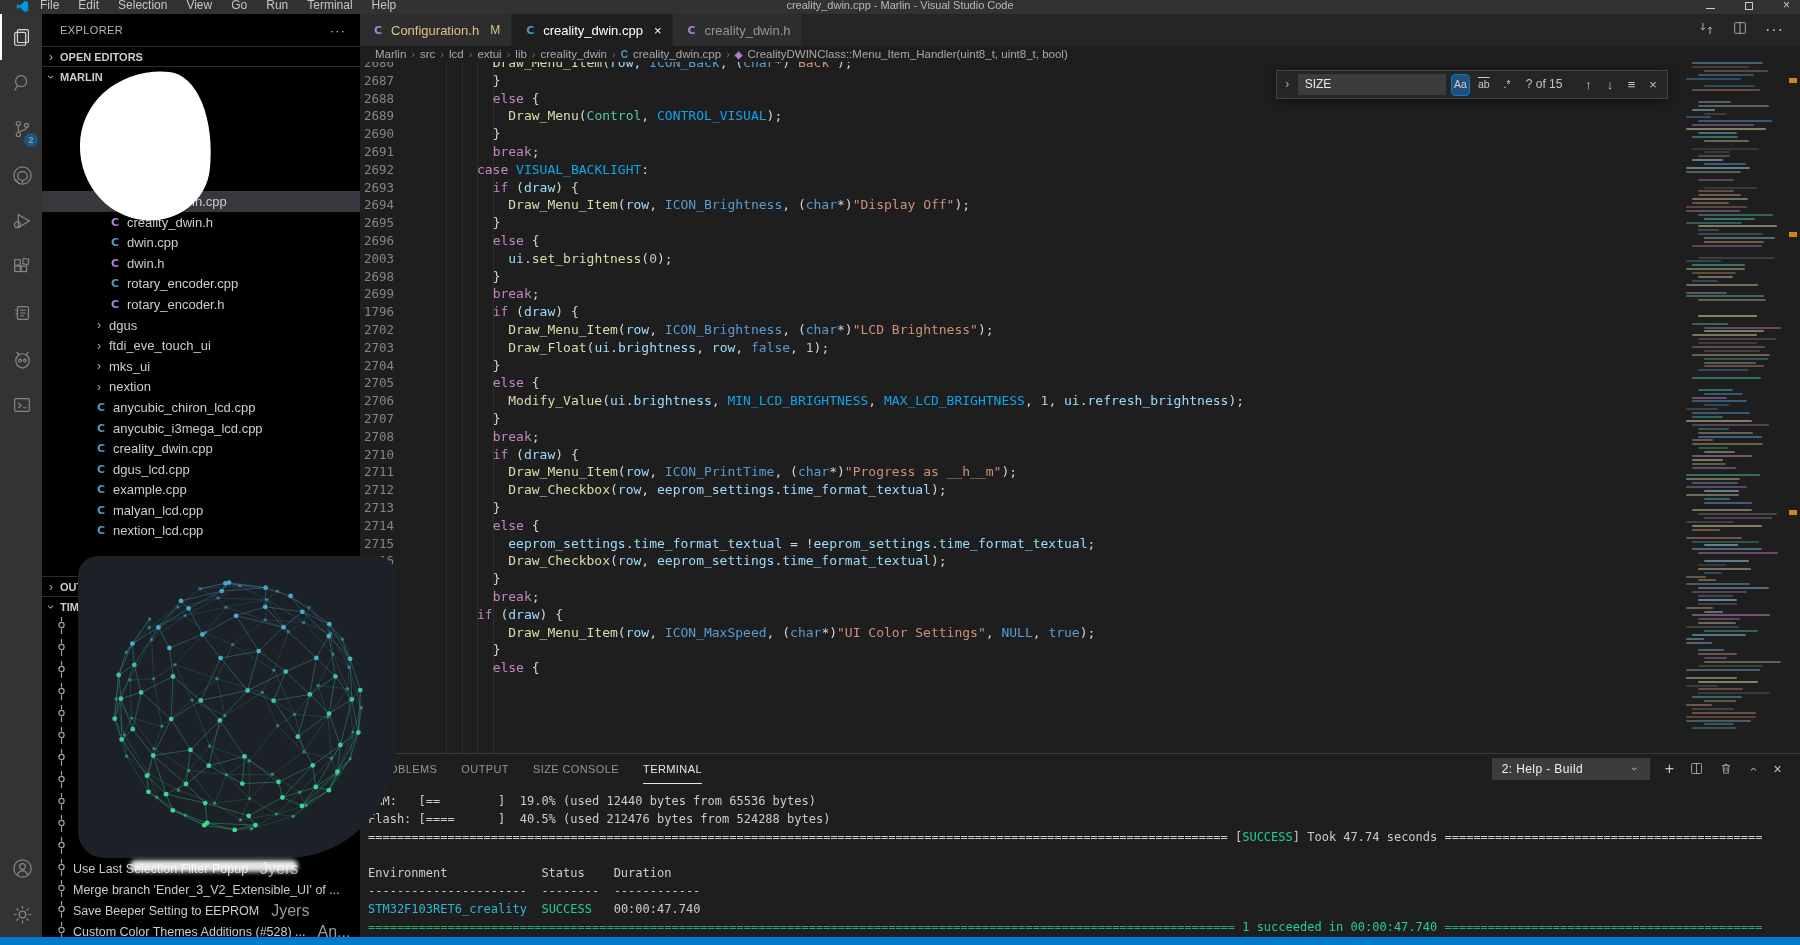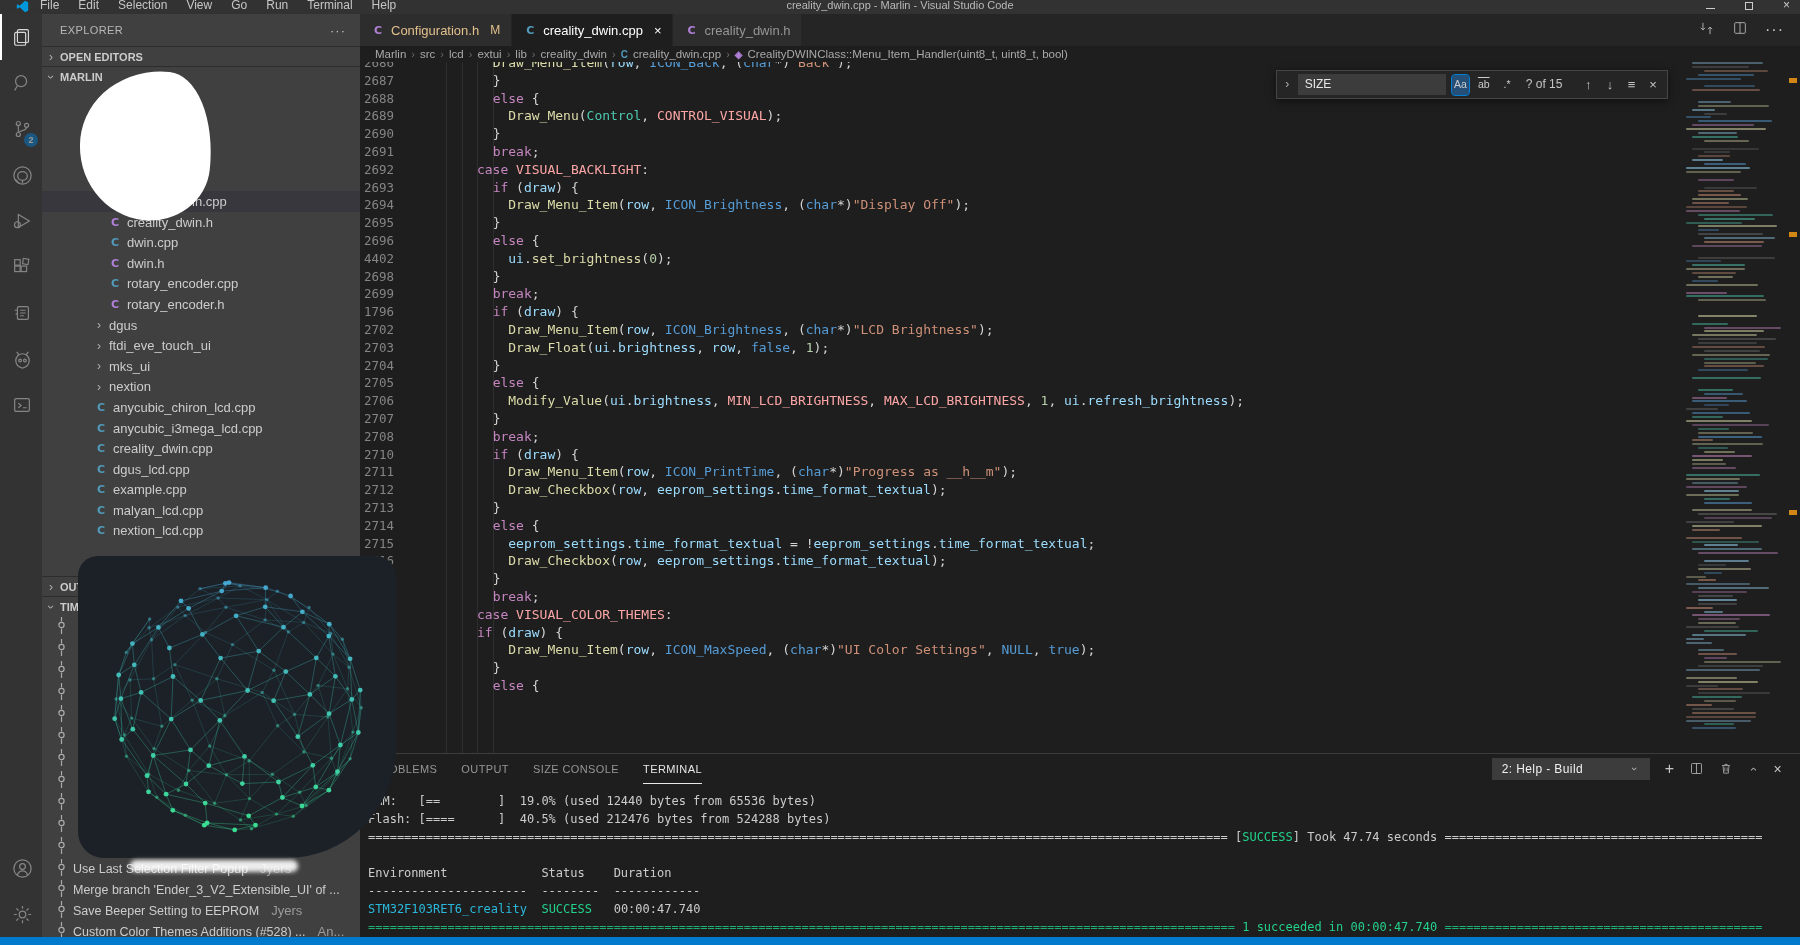--- a/index.html
+++ b/index.html
@@ -24,37 +24,37 @@
   
   .activitybar{width:42px;background:#333333;display:flex;flex-direction:column;align-items:center;flex:none;z-index:2}
   .ab{width:42px;height:46px;display:flex;align-items:center;justify-content:center;opacity:.5;position:relative;border-left:2px solid transparent}
   .ab.active{opacity:1;border-left:2px solid #fff}
   .ab svg{stroke:#d7d7d7;fill:none;stroke-width:1.3}
   .badge{position:absolute;bottom:5px;right:4px;background:#007acc;color:#fff;border-radius:50%;
     width:14px;height:14px;font-size:9px;display:flex;align-items:center;justify-content:center;font-weight:bold}
   .ab-spacer{flex:1}
 
   
-  .sidebar{width:318px;background:#404040;flex:none;position:relative;overflow:hidden;font-size:13px}
+  .sidebar{width:318px;background:#000000;flex:none;position:relative;overflow:hidden;font-size:13px}
   .sb-title{height:32px;display:flex;align-items:center;justify-content:space-between;
     padding:0 14px 0 18px;font-size:11px;letter-spacing:.4px;color:#b8b8b8}
   .sb-more{color:#c5c5c5;font-size:13px;letter-spacing:1px}
   .sb-sec{height:20px;display:flex;align-items:center;gap:4px;font-size:11px;font-weight:bold;color:#cccccc;padding-left:4px;border-top:1px solid #2d2d30}
   .chev{display:inline-block;color:#b0b0b0;font-weight:normal;font-size:12px;width:10px;text-align:center}
   .chev.down{transform:rotate(90deg)}
   .tree{position:relative}
   .tree-spacer{height:64px}
   .trow{height:20.6px;display:flex;align-items:center;gap:5px;white-space:nowrap;color:#cccccc}
   .trow.selected{background:#37373d}
   .fi{width:14px;text-align:center;font-weight:bold;font-size:11px;flex:none;font-family:"DejaVu Sans",sans-serif}
   .fi.cpp{color:#519aba}.fi.h{color:#b180d7}
   .sb-gap{height:35px}
   .tl-row{height:22px;display:flex;align-items:center;gap:7px;padding-left:15px;white-space:nowrap;overflow:hidden}
   .tl-row.labeled{height:21px;font-size:12.5px}
-  .tl-author{color:#9b9b9b;font-size:13px;margin-left:5px}
+  .tl-author{color:#9b9b9b;font-size:16px;margin-left:5px}
   .commit-ic{flex:none}
   .commit-ic svg{stroke:#bdbdbd;fill:none;stroke-width:1.2;opacity:.85}
 
   
   .editor-col{flex:1;display:flex;flex-direction:column;min-width:0;position:relative}
   .tabbar{height:32px;background:#252526;display:flex;align-items:stretch}
   .tab{display:flex;align-items:center;gap:6px;padding:0 11px;font-size:13px;background:#2d2d2d;
     color:#969696;border-right:1px solid #252526;white-space:nowrap}
   .tab.active{background:#1e1e1e;color:#ffffff}
   .tab .close{font-size:13px;margin-left:5px;color:inherit}
@@ -70,21 +70,21 @@
   .bc-ic.cpp{color:#519aba}.bc-ic.method{color:#b180d7}
 
   .editor{flex:1;position:relative;overflow:hidden;background:#1e1e1e;
     font-family:"DejaVu Sans Mono",monospace;font-size:13px;line-height:17.8px}
   .code-scroll{position:absolute;left:0;top:-8px;right:120px;bottom:0;overflow:hidden}
   .cline{display:flex;height:17.8px;white-space:pre}
   .ln{width:34px;flex:none;text-align:right;color:#858585;font-size:12.5px}
   .lc{margin-left:36px}
   .guide{position:absolute;top:0;bottom:0;width:1px;background:#3c3c3c;opacity:.55}
   .c-kwp{color:#c586c0}.c-kwb{color:#569cd6}.c-str{color:#ce9178}.c-num{color:#b5cea8}
-  .c-fn{color:#dcdcaa}.c-const{color:#fca5a5}.c-icn{color:#569cd6}.c-type{color:#4ec9b0}
+  .c-fn{color:#dcdcaa}.c-const{color:#0ea5e9}.c-icn{color:#569cd6}.c-type{color:#4ec9b0}
   .c-var{color:#9cdcfe}.c-pun{color:#d4d4d4}
 
   
   .find{position:absolute;top:8px;right:132px;width:392px;height:29px;background:#252526;
     border:1px solid #454545;box-shadow:0 2px 8px rgba(0,0,0,.5);display:flex;align-items:center;
     z-index:6;font-size:12px;font-family:"Liberation Sans",sans-serif;padding:0 6px;gap:6px}
   .find-input{flex:none;width:148px;height:21px;background:#3c3c3c;color:#e8e8e8;display:flex;
     align-items:center;padding-left:7px;font-size:12px}
   .opt{width:20px;height:20px;display:flex;align-items:center;justify-content:center;border-radius:3px;
     font-size:10.5px;color:#cccccc}
@@ -509,41 +509,40 @@
           <div class="cline"><span class="ln">2687</span><span class="lc">        <span class="c-pun">}</span></span></div>
           <div class="cline"><span class="ln">2688</span><span class="lc">        <span class="c-kwp">else</span> <span class="c-pun">{</span></span></div>
           <div class="cline"><span class="ln">2689</span><span class="lc">          <span class="c-fn">Draw_Menu</span><span class="c-pun">(</span><span class="c-type">Control</span><span class="c-pun">,</span> <span class="c-const">CONTROL_VISUAL</span><span class="c-pun">);</span></span></div>
           <div class="cline"><span class="ln">2690</span><span class="lc">        <span class="c-pun">}</span></span></div>
           <div class="cline"><span class="ln">2691</span><span class="lc">        <span class="c-kwp">break</span><span class="c-pun">;</span></span></div>
           <div class="cline"><span class="ln">2692</span><span class="lc">      <span class="c-kwp">case</span> <span class="c-const">VISUAL_BACKLIGHT</span><span class="c-pun">:</span></span></div>
           <div class="cline"><span class="ln">2693</span><span class="lc">        <span class="c-kwp">if</span> <span class="c-pun">(</span><span class="c-var">draw</span><span class="c-pun">)</span> <span class="c-pun">{</span></span></div>
           <div class="cline"><span class="ln">2694</span><span class="lc">          <span class="c-fn">Draw_Menu_Item</span><span class="c-pun">(</span><span class="c-var">row</span><span class="c-pun">,</span> <span class="c-icn">ICON_Brightness</span><span class="c-pun">,</span> <span class="c-pun">(</span><span class="c-kwb">char</span><span class="c-pun">*)</span><span class="c-str">"Display Off"</span><span class="c-pun">);</span></span></div>
           <div class="cline"><span class="ln">2695</span><span class="lc">        <span class="c-pun">}</span></span></div>
           <div class="cline"><span class="ln">2696</span><span class="lc">        <span class="c-kwp">else</span> <span class="c-pun">{</span></span></div>
-          <div class="cline"><span class="ln">4402</span><span class="lc">          <span class="c-var">ui</span><span class="c-pun">.</span><span class="c-fn">set_brightness</span><span class="c-pun">(</span><span class="c-num">0</span><span class="c-pun">);</span></span></div>
+          <div class="cline"><span class="ln">2003</span><span class="lc">          <span class="c-var">ui</span><span class="c-pun">.</span><span class="c-fn">set_brightness</span><span class="c-pun">(</span><span class="c-num">0</span><span class="c-pun">);</span></span></div>
           <div class="cline"><span class="ln">2698</span><span class="lc">        <span class="c-pun">}</span></span></div>
           <div class="cline"><span class="ln">2699</span><span class="lc">        <span class="c-kwp">break</span><span class="c-pun">;</span></span></div>
           <div class="cline"><span class="ln">1796</span><span class="lc">        <span class="c-kwp">if</span> <span class="c-pun">(</span><span class="c-var">draw</span><span class="c-pun">)</span> <span class="c-pun">{</span></span></div>
           <div class="cline"><span class="ln">2702</span><span class="lc">          <span class="c-fn">Draw_Menu_Item</span><span class="c-pun">(</span><span class="c-var">row</span><span class="c-pun">,</span> <span class="c-icn">ICON_Brightness</span><span class="c-pun">,</span> <span class="c-pun">(</span><span class="c-kwb">char</span><span class="c-pun">*)</span><span class="c-str">"LCD Brightness"</span><span class="c-pun">);</span></span></div>
           <div class="cline"><span class="ln">2703</span><span class="lc">          <span class="c-fn">Draw_Float</span><span class="c-pun">(</span><span class="c-var">ui</span><span class="c-pun">.</span><span class="c-var">brightness</span><span class="c-pun">,</span> <span class="c-var">row</span><span class="c-pun">,</span> <span class="c-kwb">false</span><span class="c-pun">,</span> <span class="c-num">1</span><span class="c-pun">);</span></span></div>
           <div class="cline"><span class="ln">2704</span><span class="lc">        <span class="c-pun">}</span></span></div>
           <div class="cline"><span class="ln">2705</span><span class="lc">        <span class="c-kwp">else</span> <span class="c-pun">{</span></span></div>
           <div class="cline"><span class="ln">2706</span><span class="lc">          <span class="c-fn">Modify_Value</span><span class="c-pun">(</span><span class="c-var">ui</span><span class="c-pun">.</span><span class="c-var">brightness</span><span class="c-pun">,</span> <span class="c-const">MIN_LCD_BRIGHTNESS</span><span class="c-pun">,</span> <span class="c-const">MAX_LCD_BRIGHTNESS</span><span class="c-pun">,</span> <span class="c-num">1</span><span class="c-pun">,</span> <span class="c-var">ui</span><span class="c-pun">.</span><span class="c-var">refresh_brightness</span><span class="c-pun">);</span></span></div>
           <div class="cline"><span class="ln">2707</span><span class="lc">        <span class="c-pun">}</span></span></div>
           <div class="cline"><span class="ln">2708</span><span class="lc">        <span class="c-kwp">break</span><span class="c-pun">;</span></span></div>
           <div class="cline"><span class="ln">2710</span><span class="lc">        <span class="c-kwp">if</span> <span class="c-pun">(</span><span class="c-var">draw</span><span class="c-pun">)</span> <span class="c-pun">{</span></span></div>
           <div class="cline"><span class="ln">2711</span><span class="lc">          <span class="c-fn">Draw_Menu_Item</span><span class="c-pun">(</span><span class="c-var">row</span><span class="c-pun">,</span> <span class="c-icn">ICON_PrintTime</span><span class="c-pun">,</span> <span class="c-pun">(</span><span class="c-kwb">char</span><span class="c-pun">*)</span><span class="c-str">"Progress as __h__m"</span><span class="c-pun">);</span></span></div>
           <div class="cline"><span class="ln">2712</span><span class="lc">          <span class="c-fn">Draw_Checkbox</span><span class="c-pun">(</span><span class="c-var">row</span><span class="c-pun">,</span> <span class="c-var">eeprom_settings</span><span class="c-pun">.</span><span class="c-var">time_format_textual</span><span class="c-pun">);</span></span></div>
           <div class="cline"><span class="ln">2713</span><span class="lc">        <span class="c-pun">}</span></span></div>
           <div class="cline"><span class="ln">2714</span><span class="lc">        <span class="c-kwp">else</span> <span class="c-pun">{</span></span></div>
           <div class="cline"><span class="ln">2715</span><span class="lc">          <span class="c-var">eeprom_settings</span><span class="c-pun">.</span><span class="c-var">time_format_textual</span> <span class="c-pun">=</span> <span class="c-pun">!</span><span class="c-var">eeprom_settings</span><span class="c-pun">.</span><span class="c-var">time_format_textual</span><span class="c-pun">;</span></span></div>
           <div class="cline"><span class="ln">2716</span><span class="lc">          <span class="c-fn">Draw_Checkbox</span><span class="c-pun">(</span><span class="c-var">row</span><span class="c-pun">,</span> <span class="c-var">eeprom_settings</span><span class="c-pun">.</span><span class="c-var">time_format_textual</span><span class="c-pun">);</span></span></div>
           <div class="cline"><span class="ln">2717</span><span class="lc">        <span class="c-pun">}</span></span></div>
           <div class="cline"><span class="ln">2718</span><span class="lc">        <span class="c-kwp">break</span><span class="c-pun">;</span></span></div>
-          <div class="cline"><span class="ln">2719</span><span class="lc">      <span class="c-kwp">case</span> <span class="c-const">VISUAL_COLOR_THEMES</span><span class="c-pun">:</span></span></div>
           <div class="cline"><span class="ln">2720</span><span class="lc">      <span class="c-kwp">if</span> <span class="c-pun">(</span><span class="c-var">draw</span><span class="c-pun">)</span> <span class="c-pun">{</span></span></div>
           <div class="cline"><span class="ln">2721</span><span class="lc">          <span class="c-fn">Draw_Menu_Item</span><span class="c-pun">(</span><span class="c-var">row</span><span class="c-pun">,</span> <span class="c-icn">ICON_MaxSpeed</span><span class="c-pun">,</span> <span class="c-pun">(</span><span class="c-kwb">char</span><span class="c-pun">*)</span><span class="c-str">"UI Color Settings"</span><span class="c-pun">,</span> <span class="c-kwb">NULL</span><span class="c-pun">,</span> <span class="c-kwb">true</span><span class="c-pun">);</span></span></div>
           <div class="cline"><span class="ln">2722</span><span class="lc">        <span class="c-pun">}</span></span></div>
           <div class="cline"><span class="ln">2723</span><span class="lc">        <span class="c-kwp">else</span> <span class="c-pun">{</span></span></div>
         </div>
 
       <div class="find">
         <span class="chev">›</span>
         <div class="find-input">
           <span>SIZE</span>

